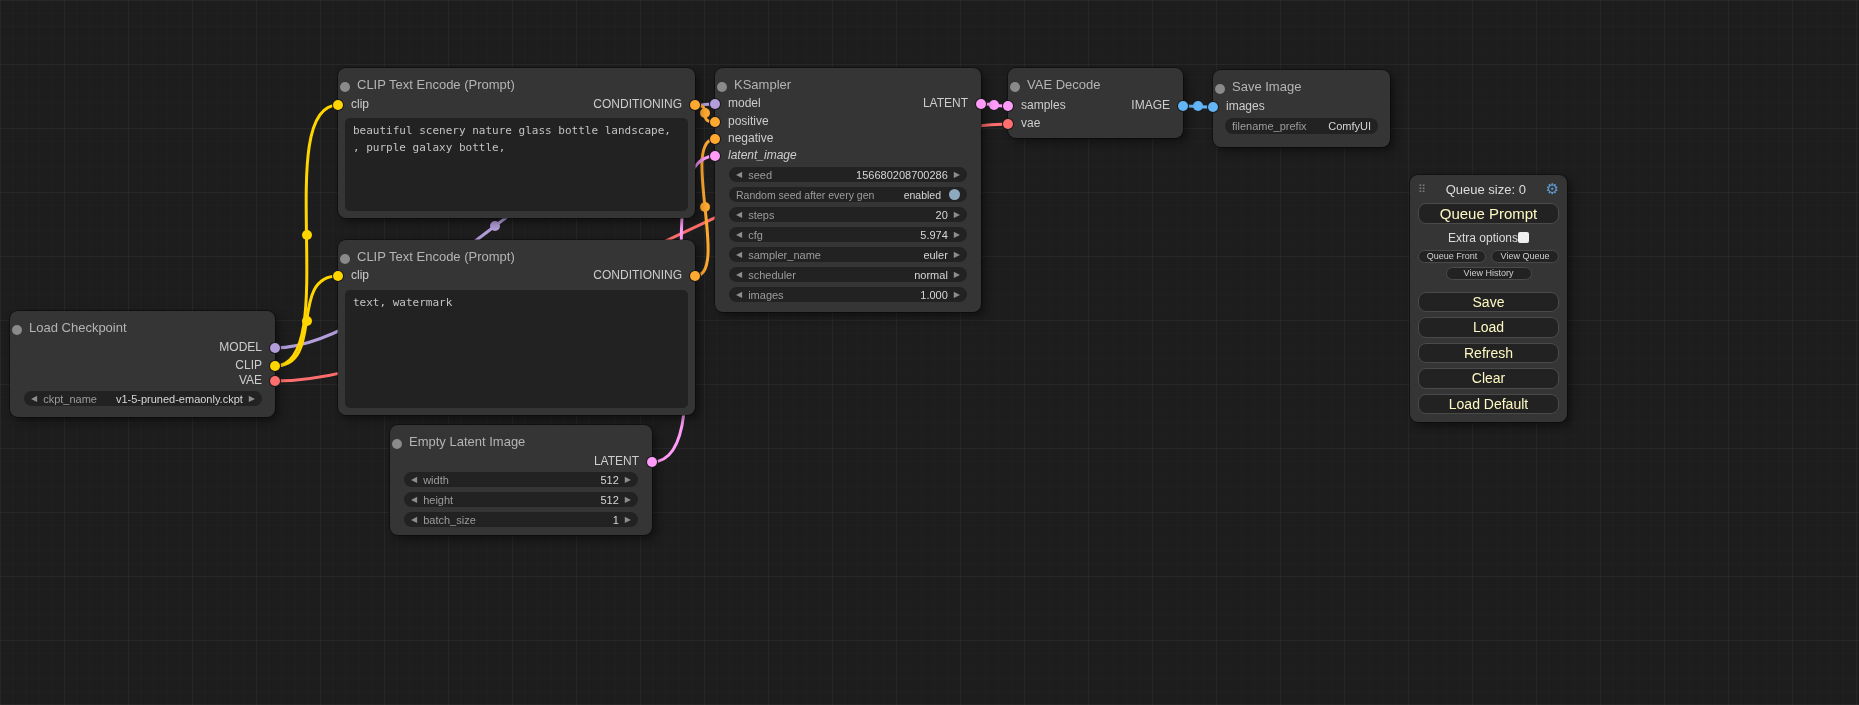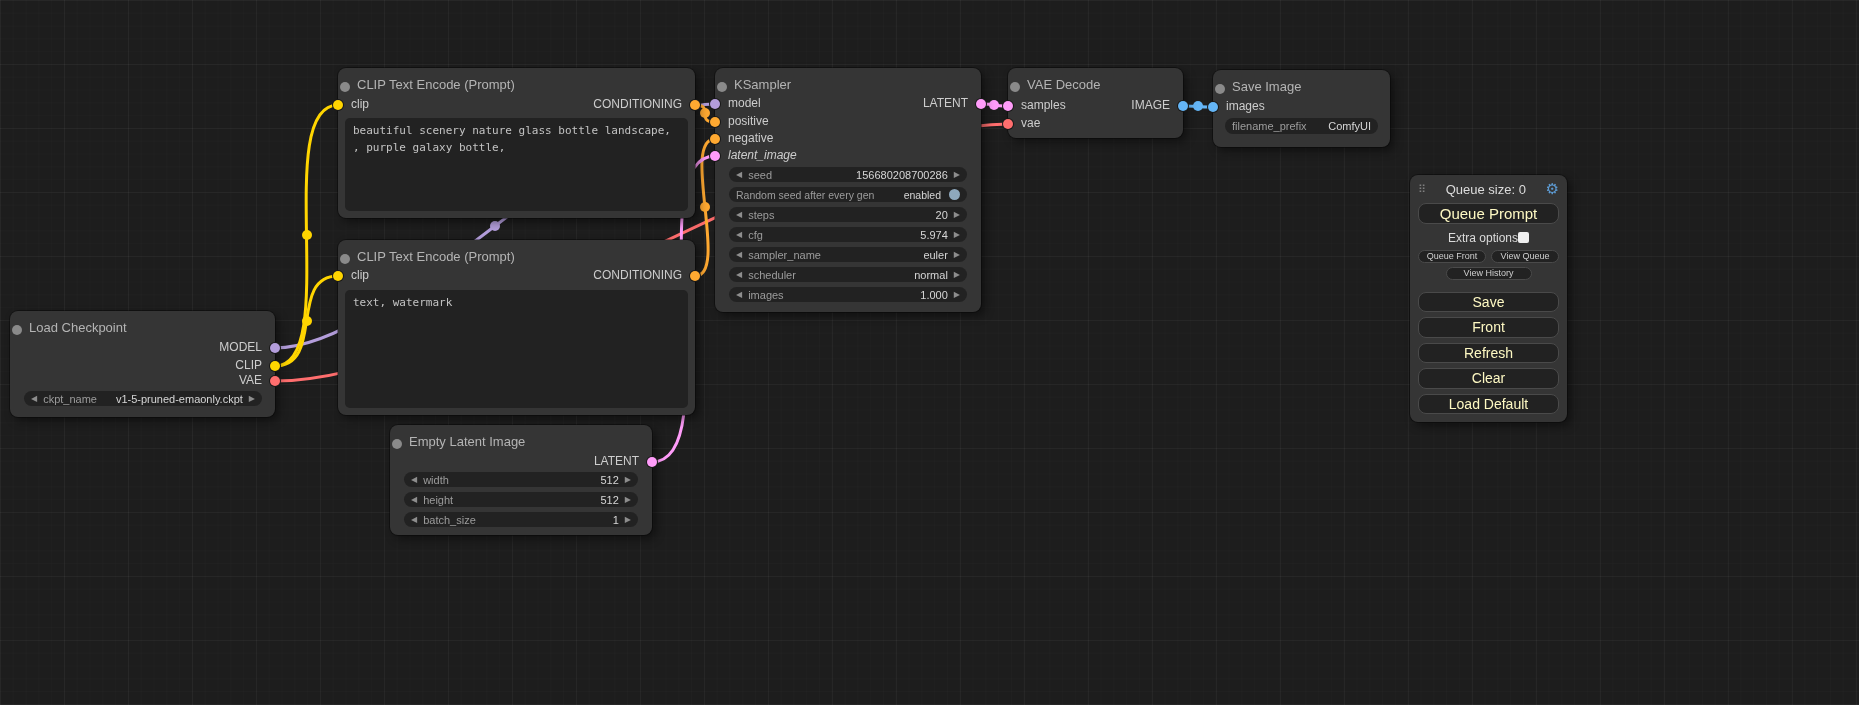--- a/index.html
+++ b/index.html
@@ -283,19 +283,19 @@
     <div class="qextra">
       <span>Extra options</span>
       <span class="checkbox"></span>
     </div>
     <div class="qrow">
       <button class="qbtn qsmall">Queue Front</button>
       <button class="qbtn qsmall">View Queue</button>
     </div>
     <button class="qbtn qsmall qhistory">View History</button>
     <button class="qbtn qbig qgap">Save</button>
-    <button class="qbtn qbig">Front</button>
+    <button class="qbtn qbig">Load</button>
     <button class="qbtn qbig">Refresh</button>
     <button class="qbtn qbig">Clear</button>
     <button class="qbtn qbig">Load Default</button>
   </div>
 
 </div>
 
 </body></html>

